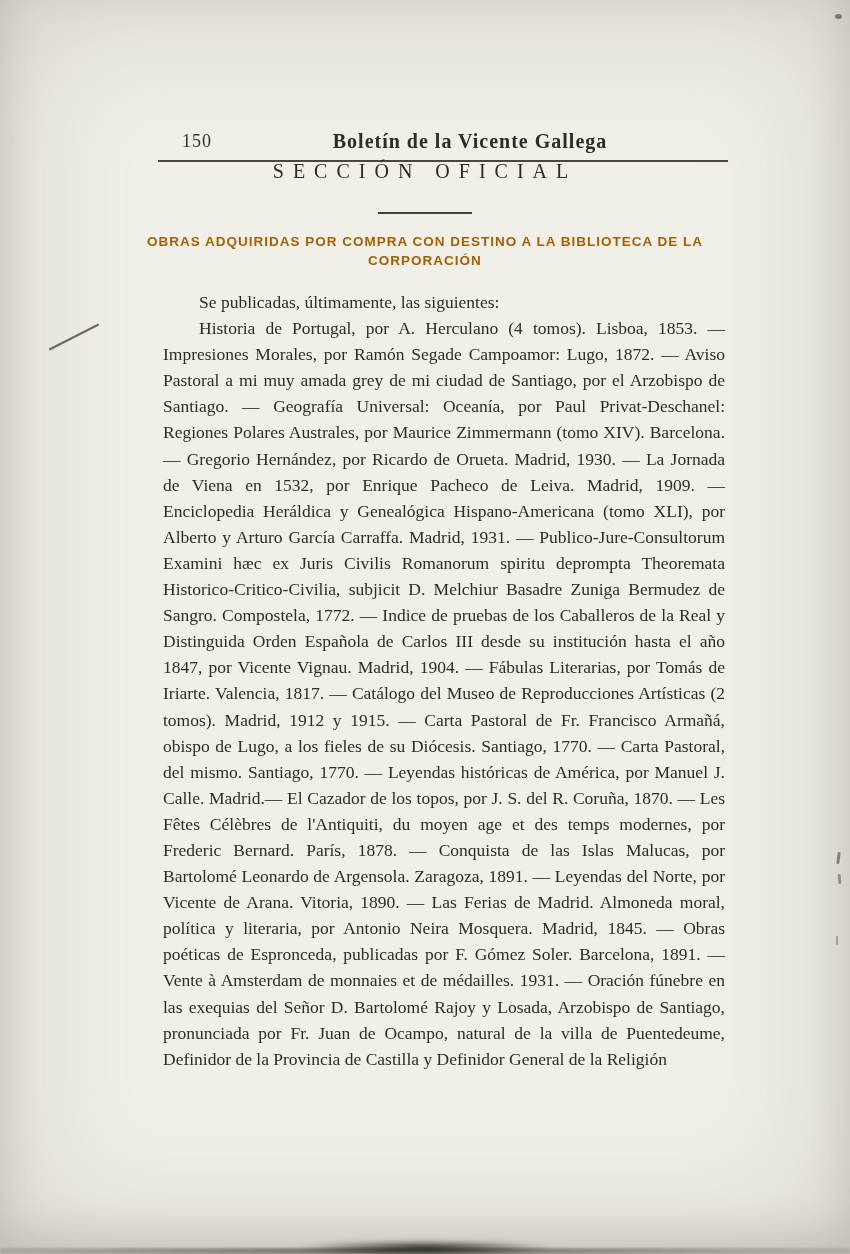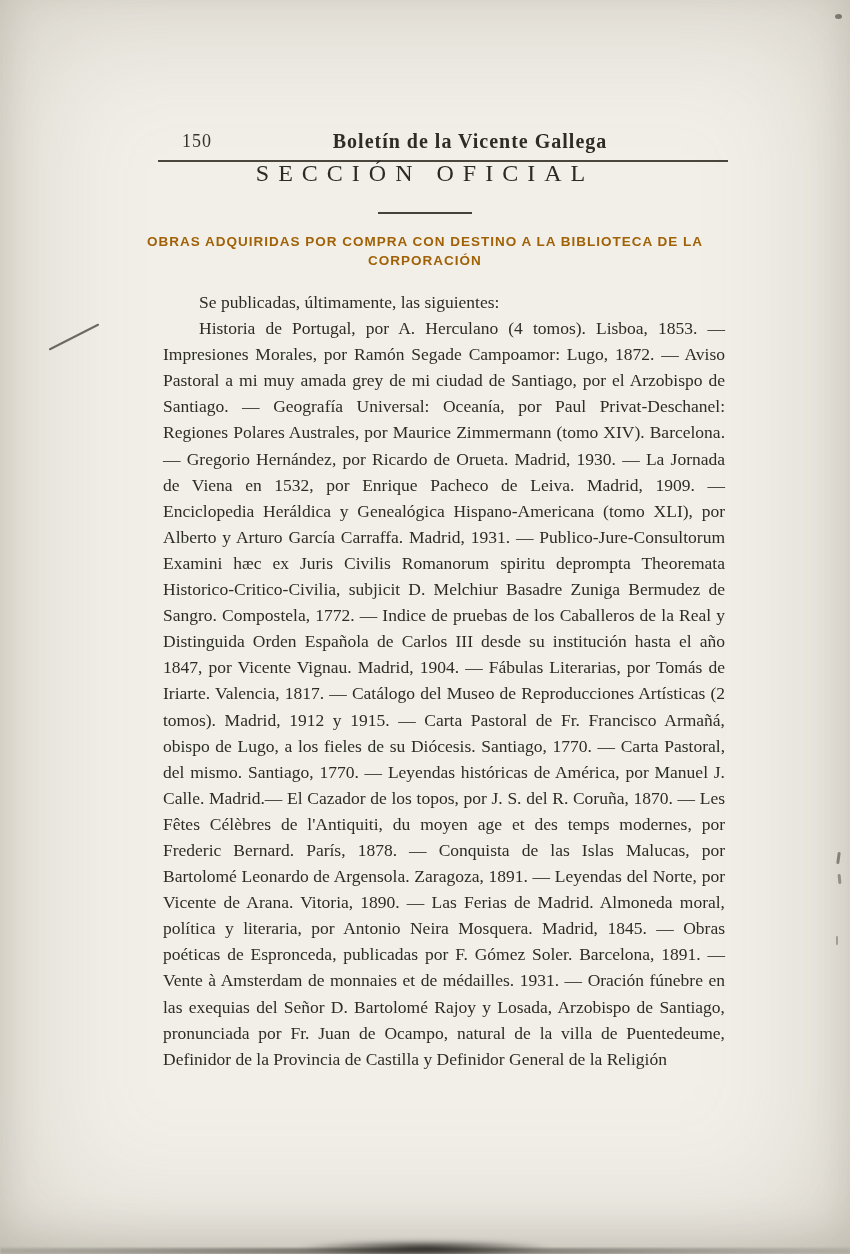--- a/index.html
+++ b/index.html
@@ -16,21 +16,21 @@
   }
   
   .header{position:absolute;top:84px;left:158px;width:570px;}
   .header-row{display:flex;align-items:center;margin-top:46px;}
   .page-number{font-size:18px;letter-spacing:1px;margin-left:24px;color:#35322c;}
   .header-title{flex:1;text-align:center;font-size:20px;font-weight:bold;letter-spacing:1px;color:#2f2c26;}
   .header-rule{border:0;border-top:2px solid #4a463e;margin:7px 0 0 0;}
   
   .section-title{
     position:absolute;top:160px;left:0;width:100%;
-    text-align:center;font-size:24px;letter-spacing:9px;color:#2c2a25;
+    text-align:center;font-size:20px;letter-spacing:9px;color:#2c2a25;
   }
   .title-rule{
     position:absolute;top:204px;left:50%;width:94px;margin-left:-47px;
     border:0;border-top:2px solid #45423a;
   }
   .subtitle{
     position:absolute;top:232px;left:125px;width:600px;
     text-align:center;
     font-family:"Liberation Sans","DejaVu Sans",sans-serif;
     font-size:13.5px;font-weight:bold;letter-spacing:1px;line-height:19px;color:#a16207;

